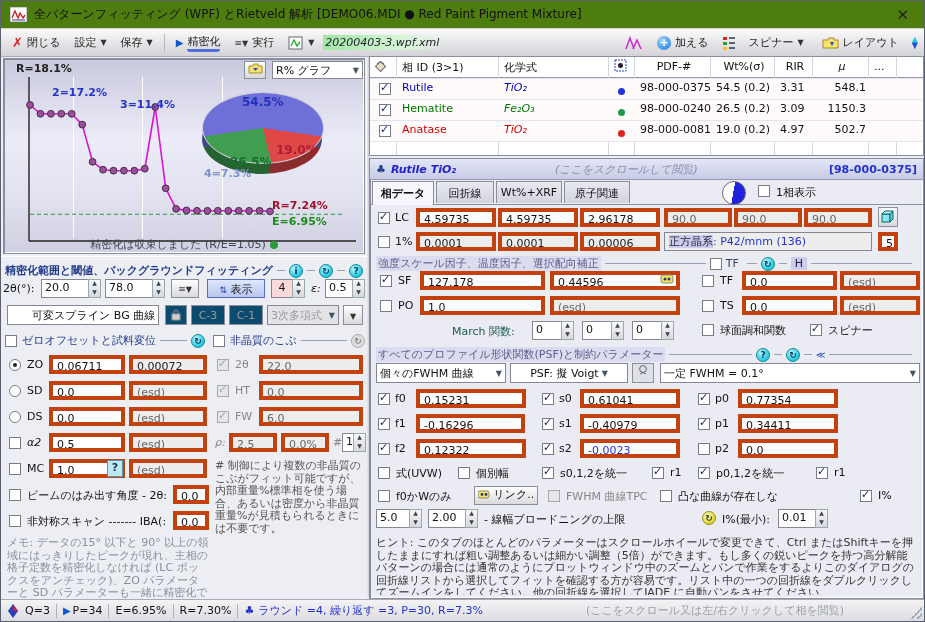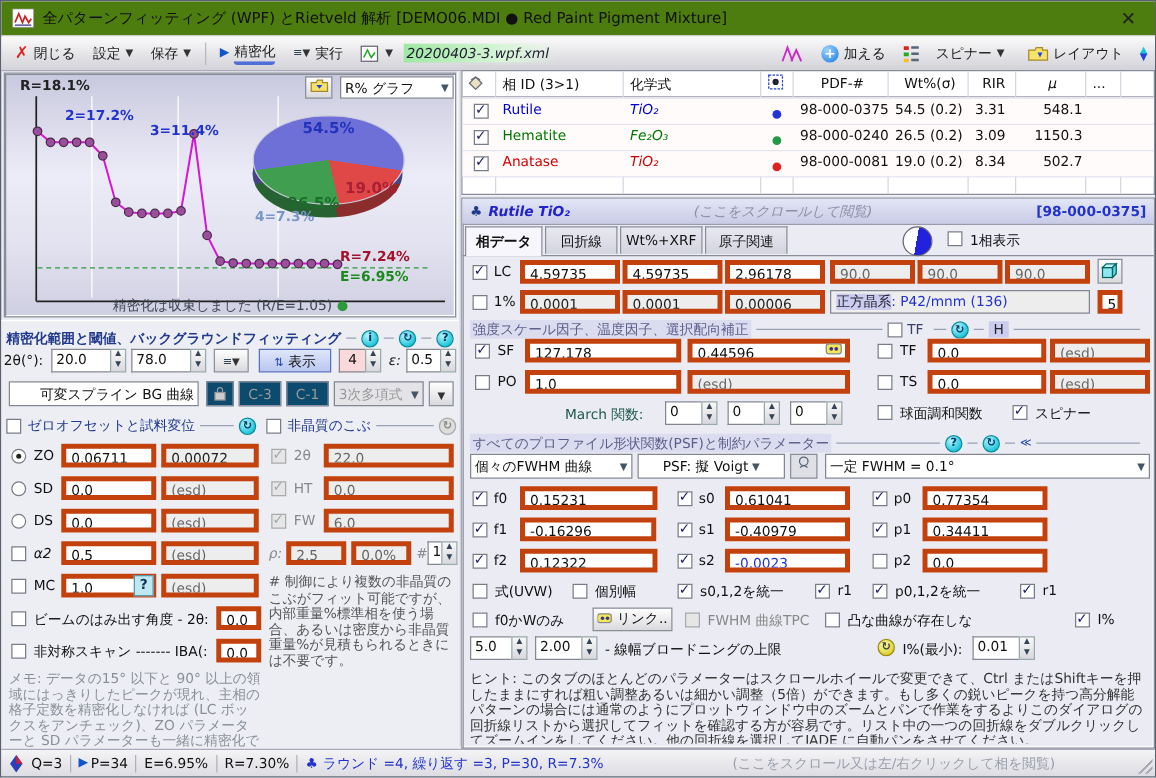--- a/index.html
+++ b/index.html
@@ -287,21 +287,21 @@
       <span class="pcell" style="left:444px;width:56px;text-align:right;">1150.3</span>
     </div>
 
     <div class="prow" style="top:63px;">
       <span class="pcell" style="left:5px;top:2px;"><span class="cb on"></span></span>
       <span class="pcell" style="left:28px;width:100px;color:#cc0000;">Anatase</span>
       <span class="pcell" style="left:130px;width:108px;color:#cc0000;font-style:italic;">TiO₂</span>
       <span class="pcell" style="left:244px;top:4px;"><span class="dot" style="background:#dd2222;"></span></span>
       <span class="pcell" style="left:266px;width:76px;">98-000-0081</span>
       <span class="pcell" style="left:342px;width:64px;">19.0 (0.2)</span>
-      <span class="pcell" style="left:406px;width:38px;">8.34</span>
+      <span class="pcell" style="left:406px;width:38px;">4.97</span>
       <span class="pcell" style="left:444px;width:56px;text-align:right;">502.7</span>
     </div>
     <div class="rowline" style="top:84px;"></div>
       <div class="rowline" style="top:21px;"></div>
     <div class="rowline" style="top:42px;"></div>
       <div class="rowline" style="top:63px;"></div>
   </div>
 
   <div class="divider"></div>
 

